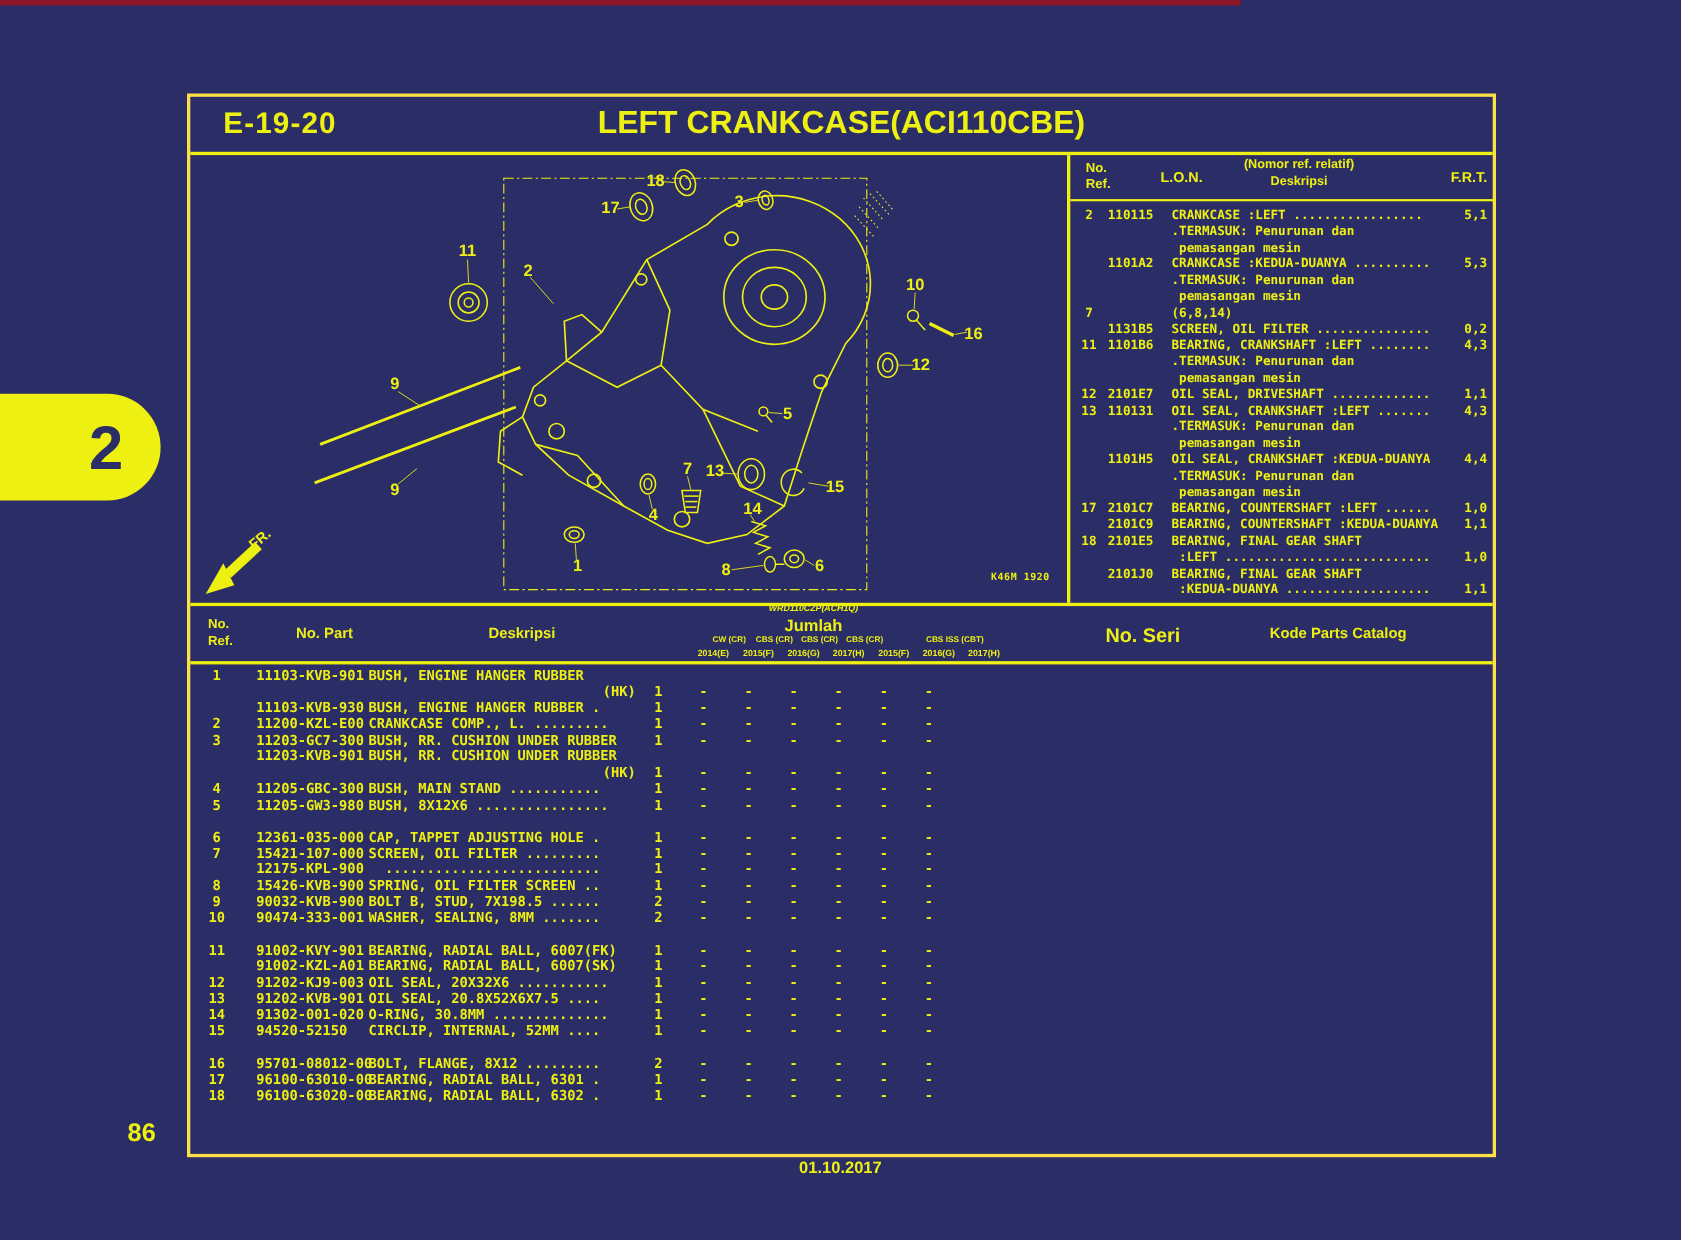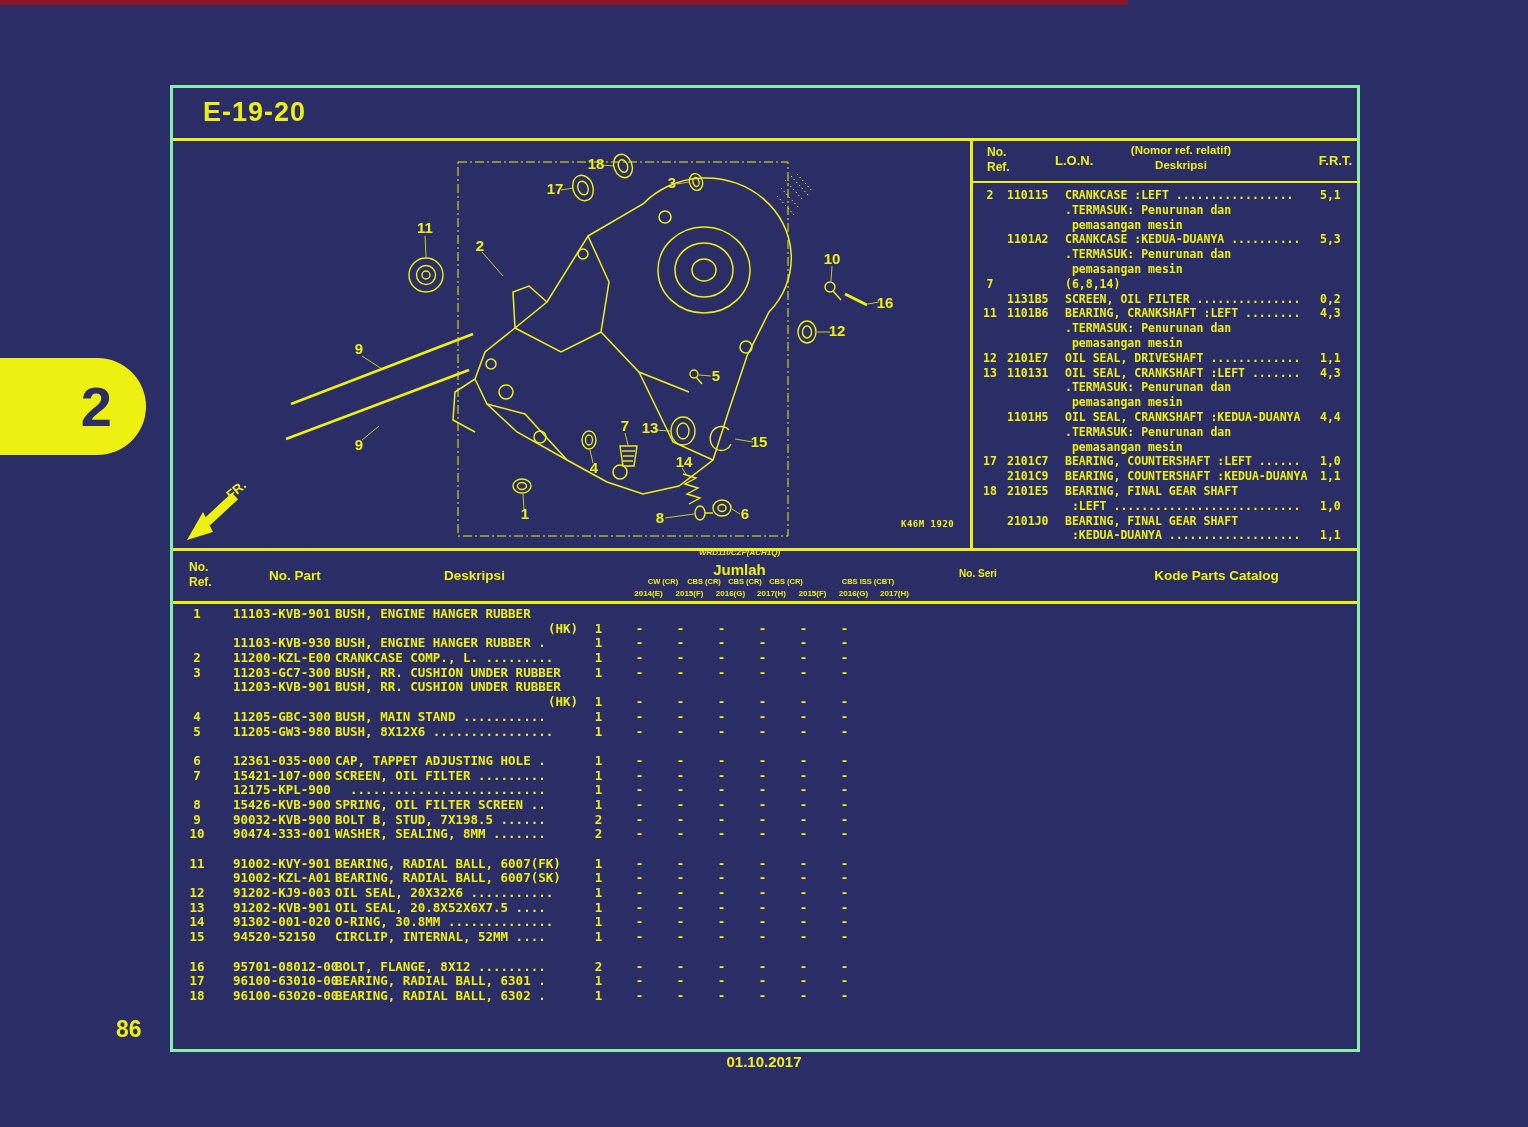--- a/index.html
+++ b/index.html
@@ -14,21 +14,21 @@
                display:flex; align-items:center; justify-content:flex-end; padding-right:34px; }
   .tab-badge span { color:#2b2d66; font-size:56px; font-weight:bold;
                     font-family:"Liberation Sans", sans-serif; }
 
   .page-number { position:absolute; left:116px; top:1016px; font-size:23px; font-weight:bold;
                  font-family:"Liberation Sans", sans-serif; }
   .footer-date { position:absolute; left:50%; transform:translateX(-50%); top:1053px;
                  font-size:15px; font-weight:bold; font-family:"Liberation Sans", sans-serif; }
 
   .frame { position:absolute; left:170px; top:85px; width:1190px; height:967px;
-           border:3px solid #86efac; }
+           border:3px solid #fde047; }
 
   .hdr { position:absolute; left:0; top:0; width:100%; height:53px; border-bottom:3px solid #eef011; }
   .hdr .code { position:absolute; left:30px; top:9px; font-size:27px; font-weight:bold;
                font-family:"Liberation Sans", sans-serif; letter-spacing:1px; }
   .hdr .title { position:absolute; left:50%; transform:translateX(-50%); top:8px;
                 font-size:29px; font-weight:bold; font-family:"Liberation Sans", sans-serif; }
 
   .diagram { position:absolute; left:0; top:56px; width:797px; height:404px; }
   .vdiv { position:absolute; left:797px; top:53px; width:3px; height:407px; background:#eef011; }
   .hdiv { position:absolute; left:0; top:460px; width:100%; height:3px; background:#eef011; }
@@ -43,35 +43,35 @@
                      font-family:"Liberation Sans", sans-serif;padding-left:24px; }
   .ref-head .h-desc { position:absolute; left:108px; top:2px; width:200px; text-align:center;
                       font-size:11.5px; font-family:"Liberation Sans", sans-serif; line-height:15px; }
   .ref-head .h-frt { position:absolute; right:8px; top:12px; font-size:13px;
                      font-family:"Liberation Sans", sans-serif; }
   .ref-body { position:absolute; left:0; top:47px; width:100%; }
   .ref-line { display:flex; height:14.8px; font-size:11.5px; font-weight:bold; white-space:pre; }
   .ref-line .c-no   { width:34px; text-align:center; flex:none; }
   .ref-line .c-lon  { width:58px; flex:none; }
   .ref-line .c-desc { flex:1; overflow:hidden; }
-  .ref-line .c-frt  { width:40px; flex:none; text-align:left; padding-right:19px; }
+  .ref-line .c-frt  { width:40px; flex:none; text-align:right; padding-right:8px; }
 
   
   .pt-head { position:absolute; left:0; top:460px; width:100%; height:56px; border-bottom:3px solid #eef011;
              font-family:"Liberation Sans", sans-serif; font-weight:bold; }
   .pt-head .h-noref { position:absolute; left:16px; top:12px; font-size:12px; line-height:15px; }
   .pt-head .h-part { position:absolute; left:62px; top:20px; width:120px; text-align:center; font-size:13.5px; }
   .pt-head .h-desc { position:absolute; left:180px; top:20px; width:243px; text-align:center; font-size:13.5px; }
   .pt-head .h-jumlah { position:absolute; left:423px; top:1px; width:287px; text-align:center; font-size:15px;margin-top:12px; }
   .pt-head .h-model { position:absolute; left:423px; top:0; width:287px; text-align:center; font-size:8px;font-style:italic; }
   .pt-head .h-types { position:absolute; left:423px; top:29px; width:287px; height:10px; font-size:7.5px;margin-left:47px; }
   .pt-head .h-types span { position:absolute; top:0; transform:translateX(-50%); white-space:nowrap; }
   .pt-head .h-years { position:absolute; left:415px; top:41px; width:287px; display:flex; font-size:8px;margin-left:40px; }
   .pt-head .h-years span { width:41px; text-align:center; }
-  .pt-head .h-seri { position:absolute; left:710px; top:20px; width:190px; text-align:center; font-size:10px; }
+  .pt-head .h-seri { position:absolute; left:710px; top:20px; width:190px; text-align:right; font-size:18px; }
   .pt-head .h-kode { position:absolute; left:900px; top:20px; width:287px; text-align:center; font-size:13.5px; }
 
   
   .pt-body { position:absolute; left:0; top:518px; width:100%; }
   .p-line { display:flex; height:14.7px; font-size:12.5px; font-weight:bold; white-space:pre; }
   .p-line .p-ref  { width:42px; text-align:center; flex:none; padding-left:6px; }
   .p-line .p-part { width:120px; flex:none; padding-left:18px; }
   .p-line .p-desc { width:243px; flex:none; overflow:hidden; }
   .p-line .p-desc.right { text-align:right; }
   .p-line .p-q { width:41px; flex:none; text-align:center; }
@@ -91,20 +91,21 @@
   <span>2</span>
 </div>
 
 <div class="page-number">86</div>
 <div class="footer-date">01.10.2017</div>
 
 <div class="frame">
 
   <div class="hdr">
     <span class="code">E-19-20</span>
+    <span class="title">LEFT CRANKCASE(ACI110CBE)</span>
   </div>
 
   <div class="diagram">
     <svg width="797" height="404" viewBox="0 0 797 404">
 
       <rect x="285" y="18" width="330" height="374" fill="none" stroke="#eef011" stroke-width="1" stroke-dasharray="9 3 2 3"></rect>
 
       <g stroke="#eef011" stroke-width="1" stroke-dasharray="1.5 2.5">
         <line x1="612" y1="36" x2="630" y2="56"></line>
         <line x1="618" y1="32" x2="636" y2="52"></line>

